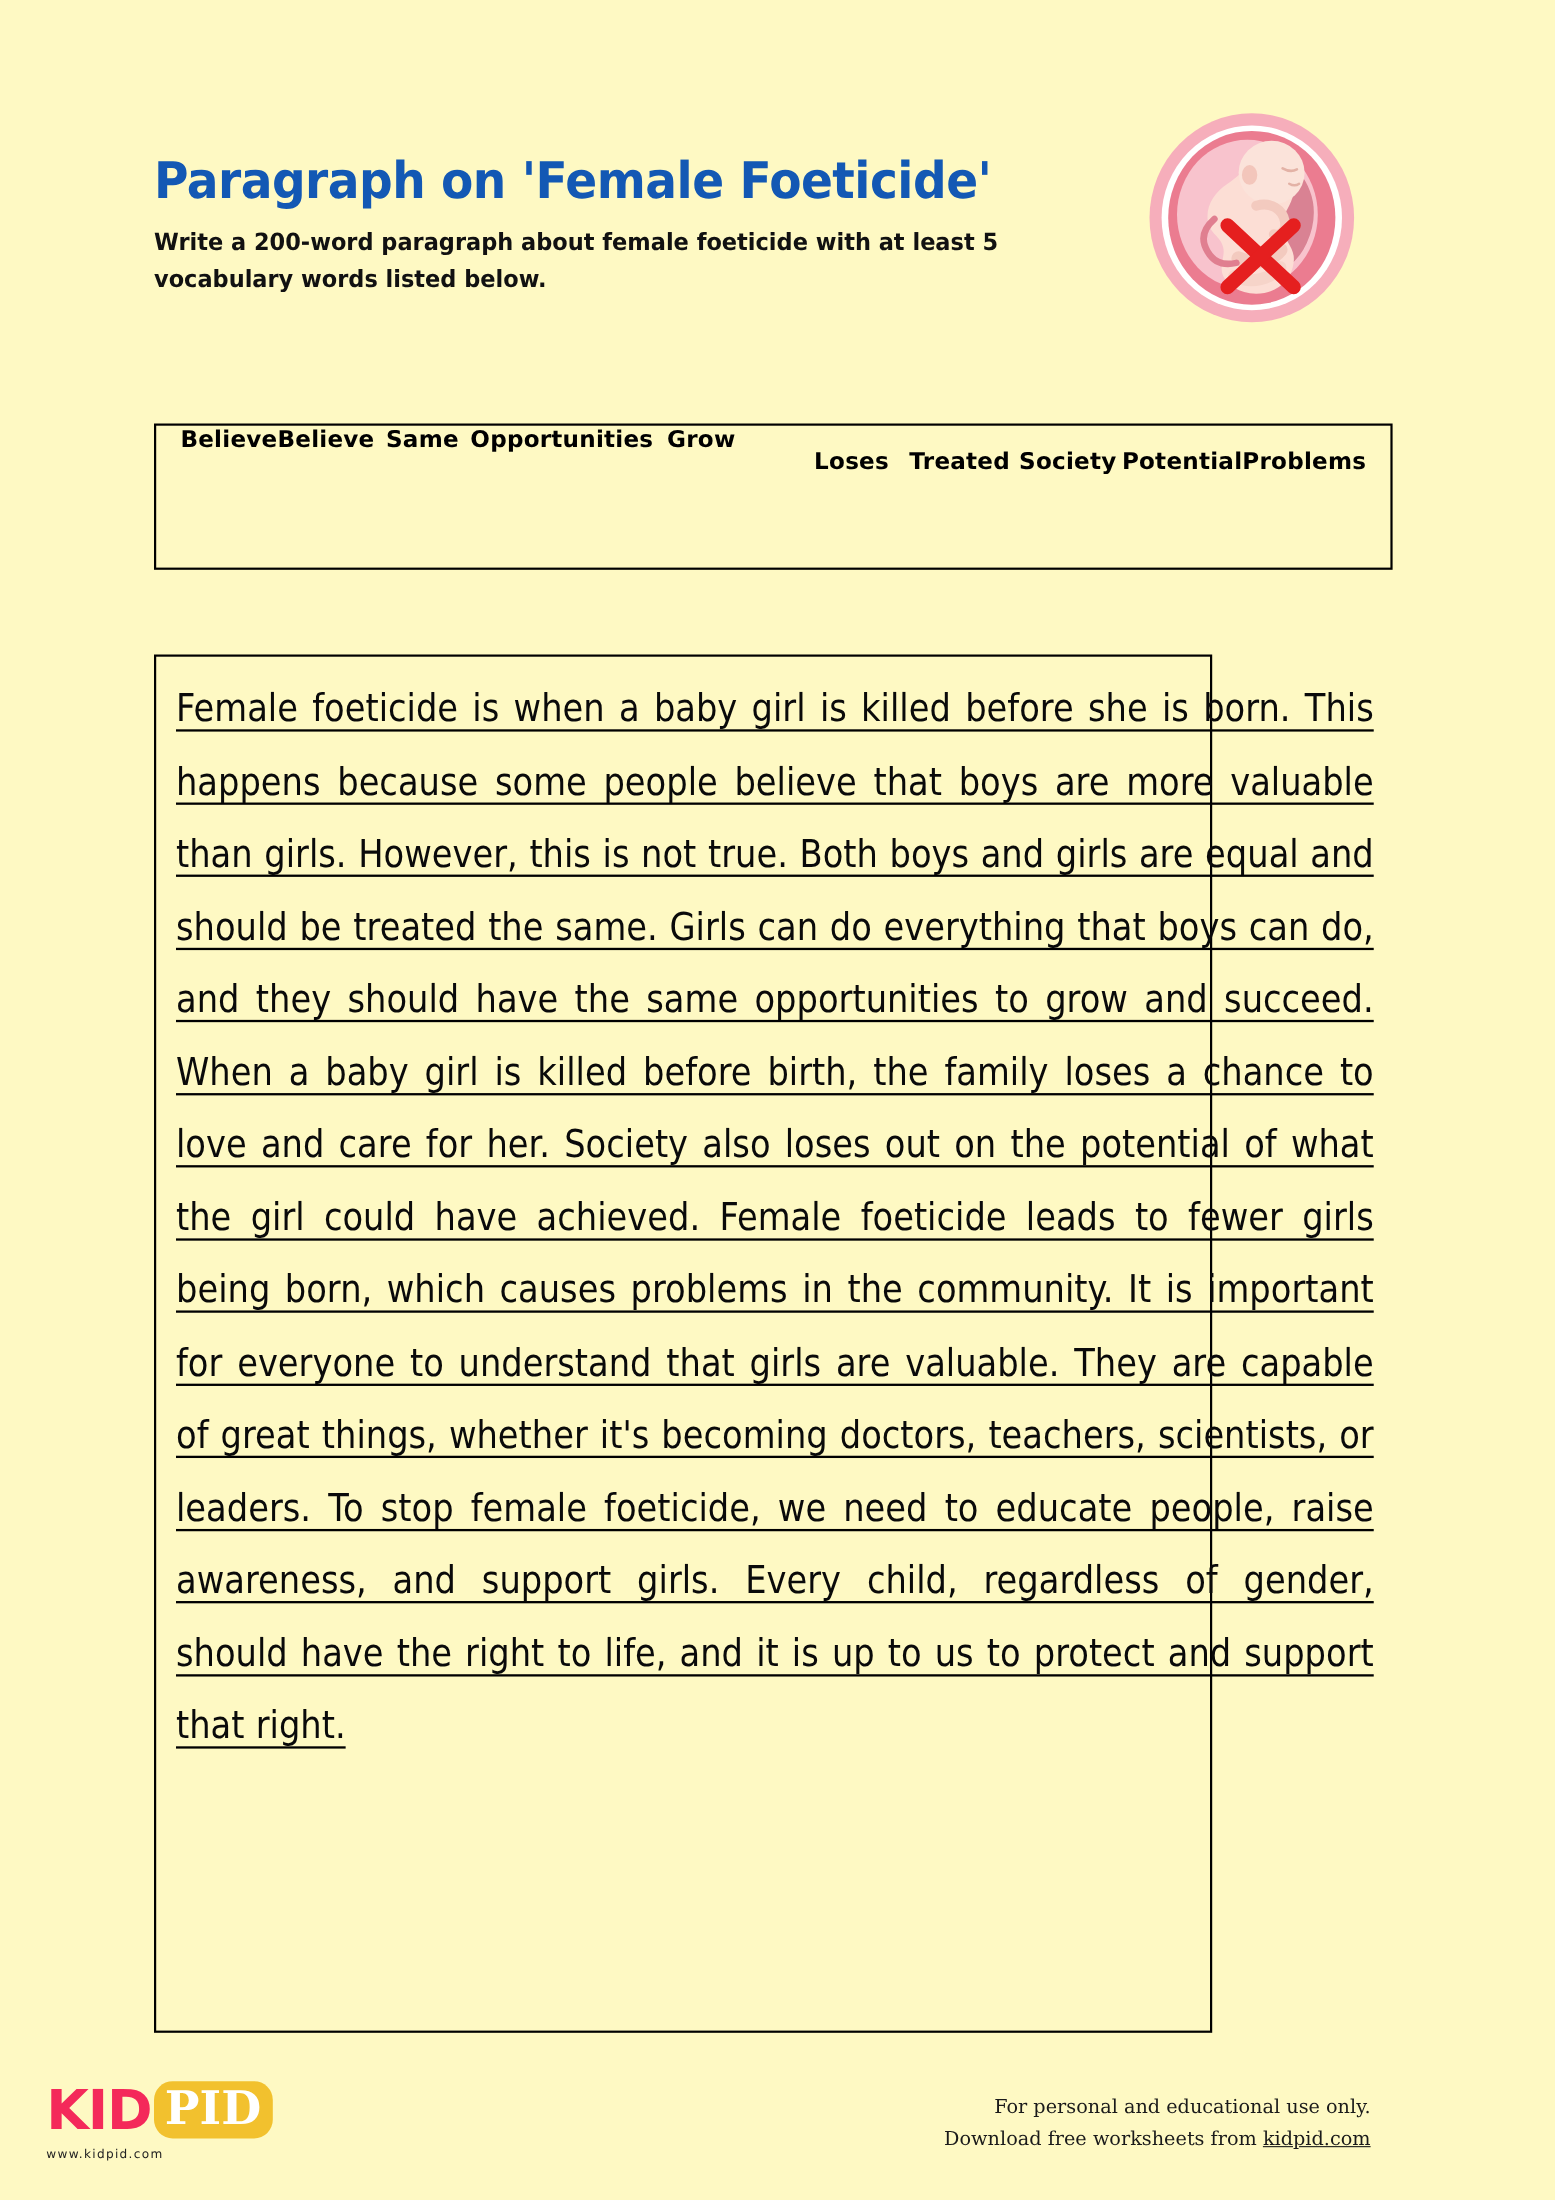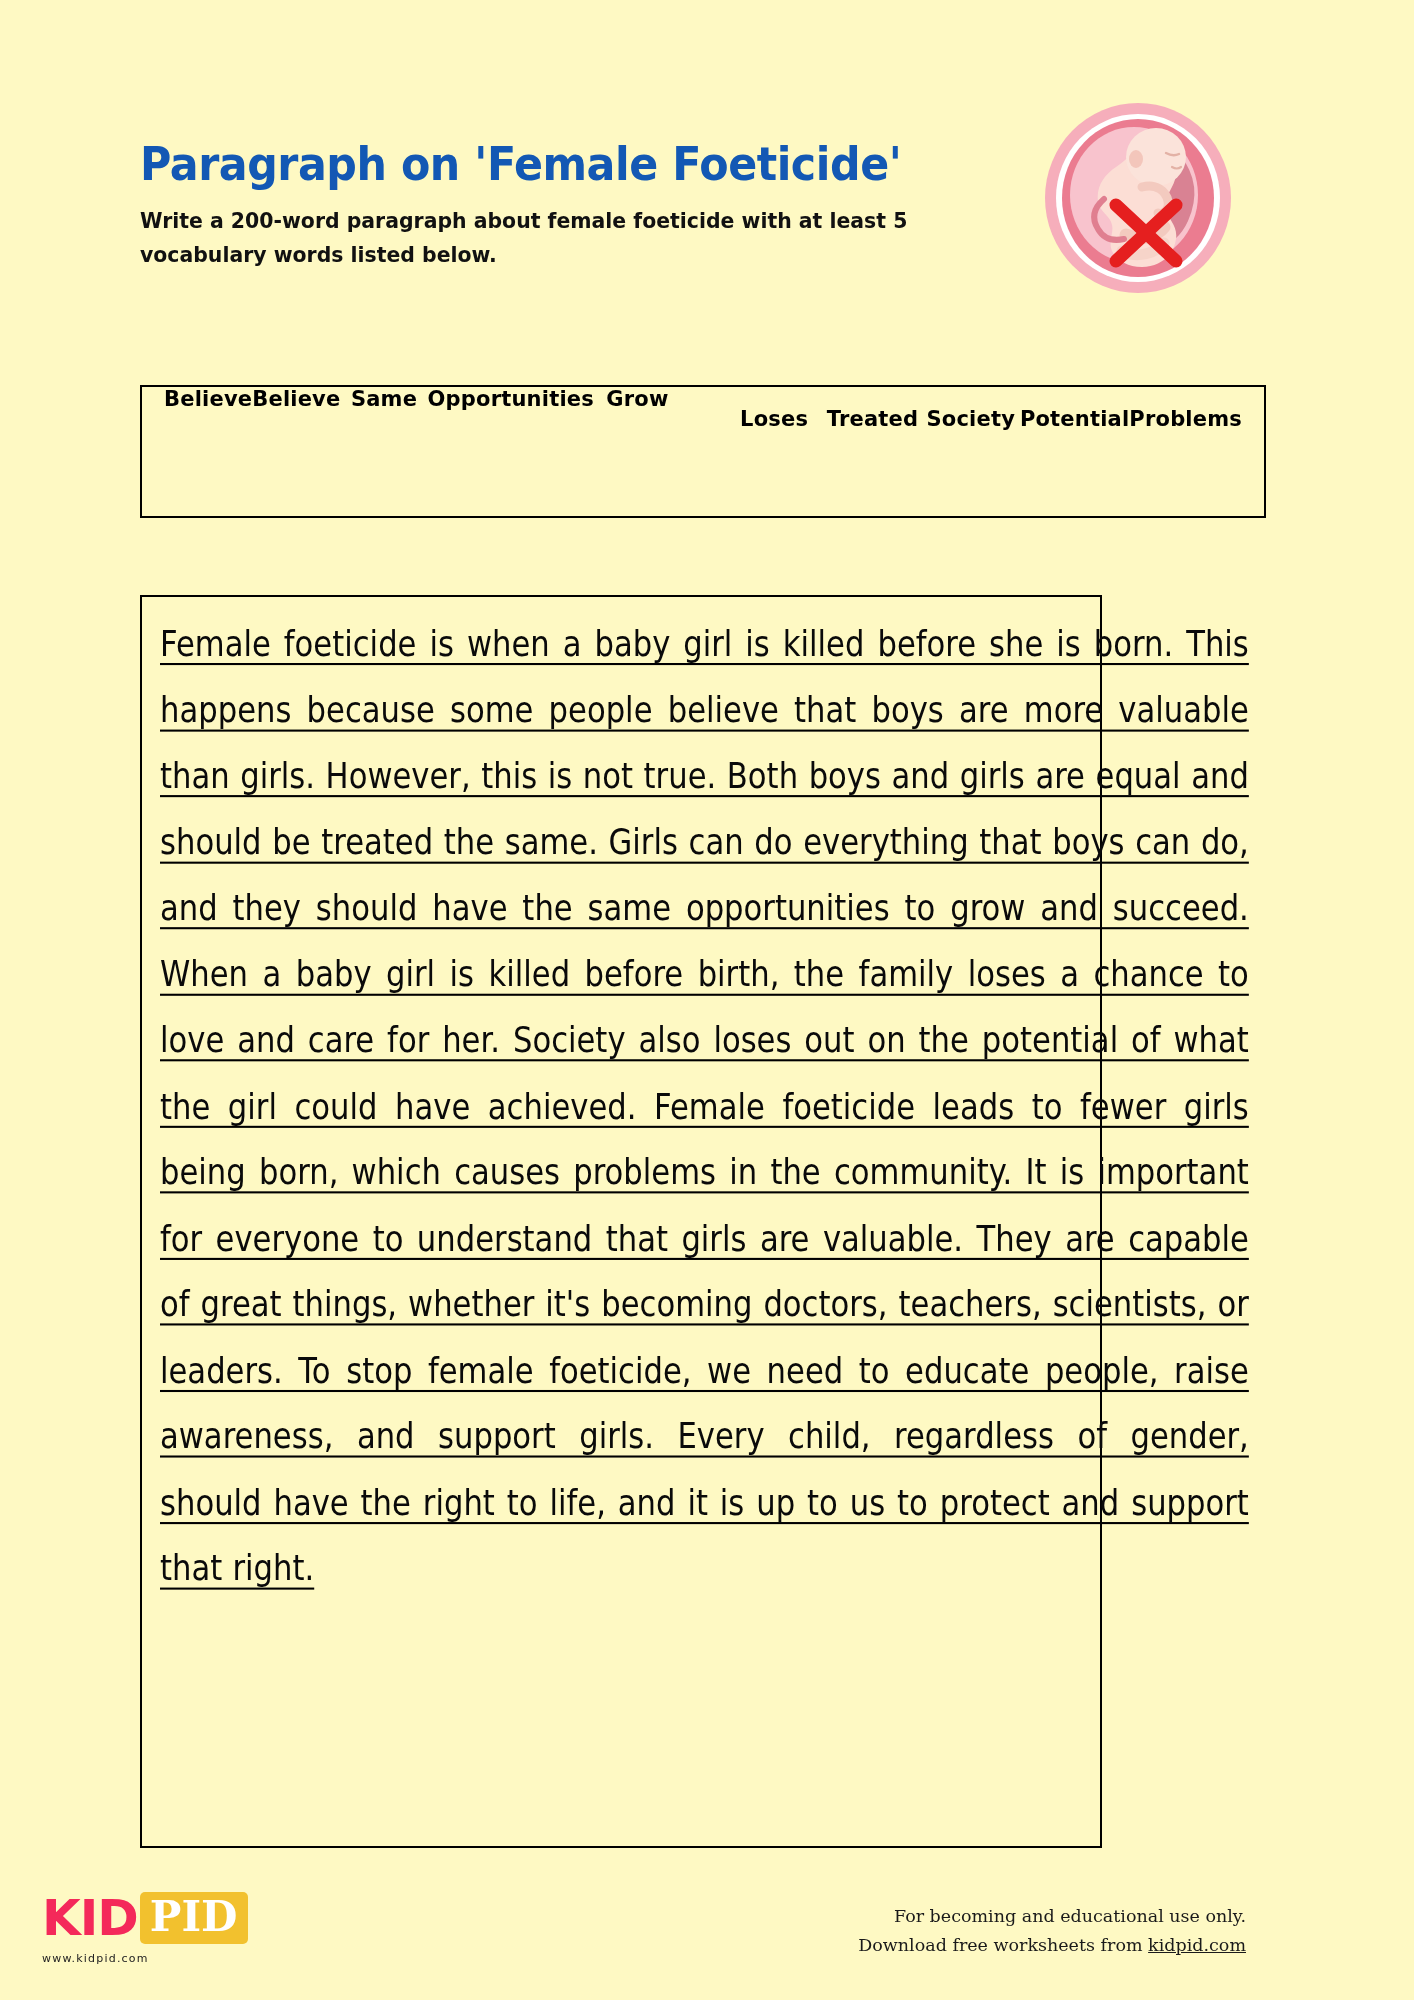--- a/index.html
+++ b/index.html
@@ -156,21 +156,21 @@
   .logo-kid {
     font-family: "DejaVu Sans", sans-serif;
     font-weight: 700;
     font-size: 50px;
     color: #f4295a;
     letter-spacing: -1px;
     line-height: 52px;
   }
   .logo-pid-box {
     background: #f2c12e;
-    border-radius: 5px;
+    border-radius: 17px;
     padding: 2px 10px 4px 10px;
     margin-left: 2px;
     line-height: 1;
   }
   .logo-pid {
     font-family: "DejaVu Serif", serif;
     font-weight: 700;
     font-size: 42px;
     color: #ffffff;
     letter-spacing: 0px;
@@ -274,20 +274,20 @@
       <div class="logo-marks">
         <span class="logo-kid">KID</span>
         <span class="logo-pid-box">
           <span class="logo-pid">PID</span>
         </span>
       </div>
       <div class="logo-url">www.kidpid.com</div>
     </div>
 
     <div class="footer-right">
-      <div>For becoming and educational use only.</div>
+      <div>For personal and educational use only.</div>
       <div>
         <span>Download free worksheets from </span><span class="footer-link">kidpid.com</span>
       </div>
     </div>
   </div>
 
 </div>
 
 </body></html>

